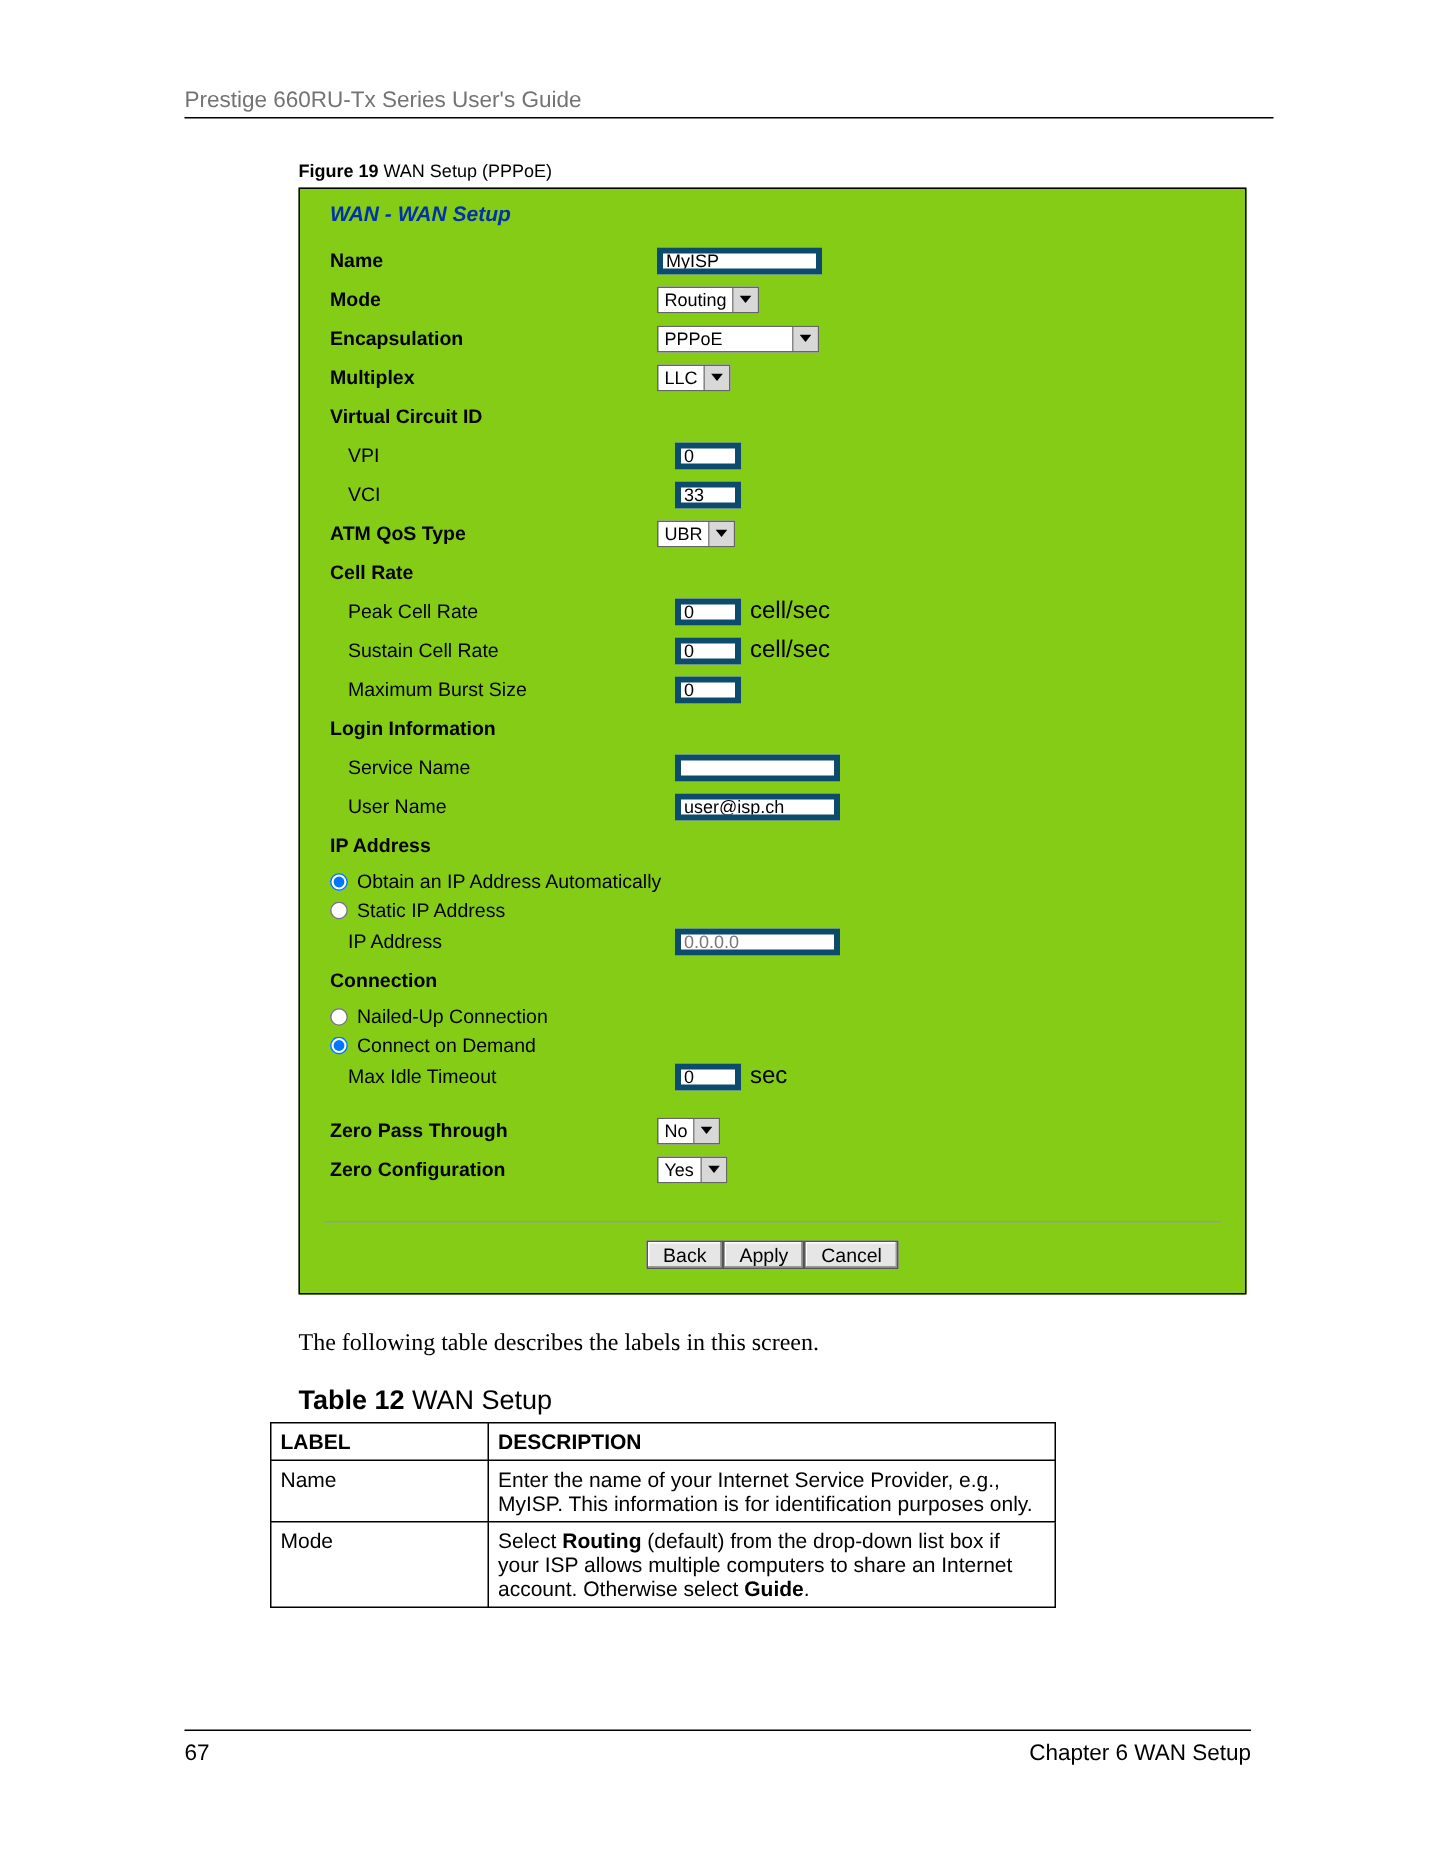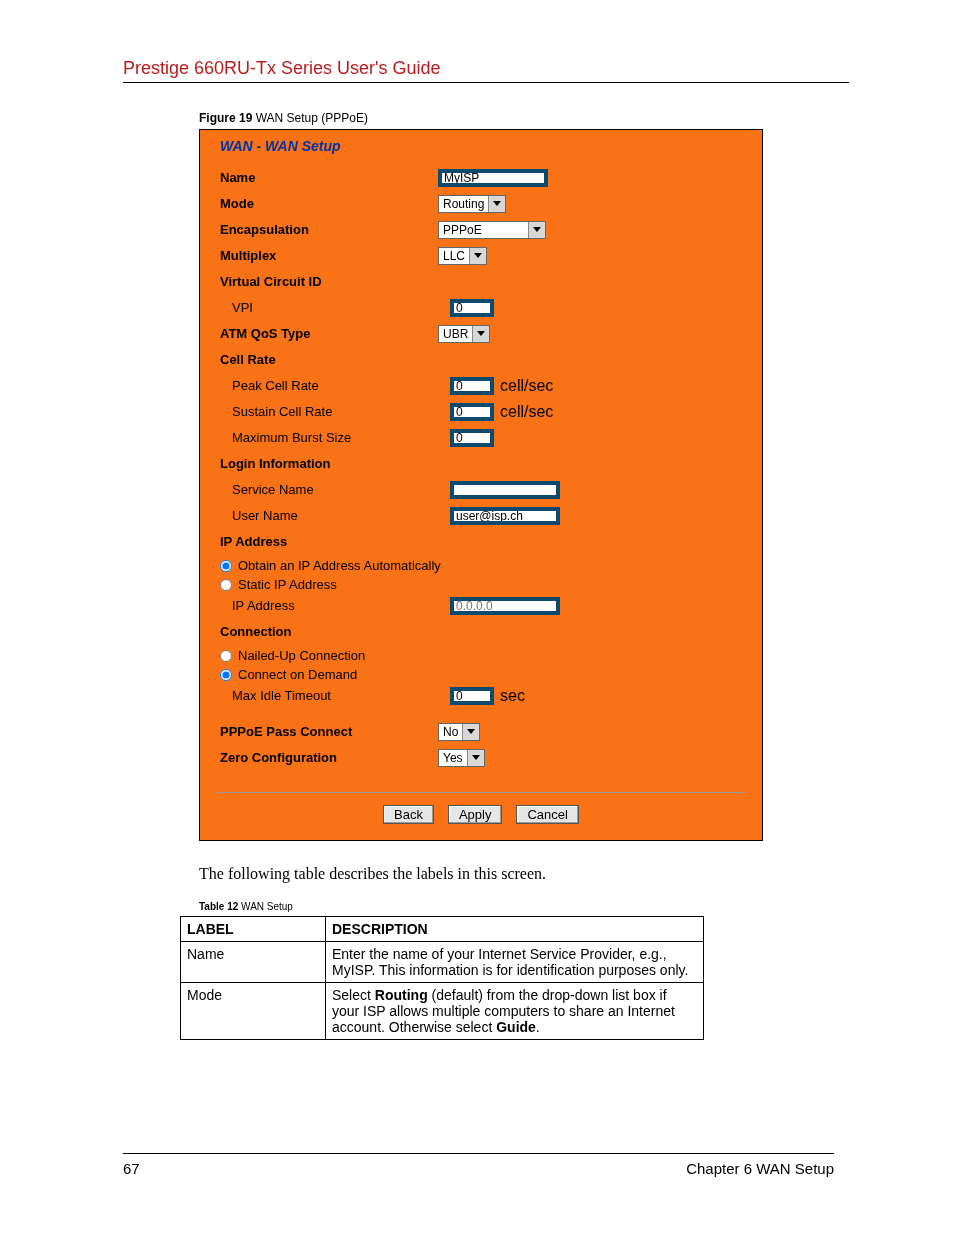--- a/index.html
+++ b/index.html
@@ -10,40 +10,40 @@
     color: #000;
   }
   .page {
     width: 954px;
     height: 1235px;
     position: relative;
     box-sizing: border-box;
     padding: 58px 105px 0 123px;
   }
   .running-header {
-    font-size: 18px;
-    color: #b91c1c;
+    font-size: 15px;
+    color: #737373;
     margin-bottom: 3px;
   }
   .hr-thin {
     border: none;
     border-top: 1px solid #000;
     margin: 0 0 28px 0;
   }
   .fig-title {
     font-size: 12px;
     margin: 0 0 4px 76px;
   }
   .fig-title .b { font-weight: bold; }
   .panel {
-    width: 564px;
+    width: 632px;
     margin-left: 76px;
     border: 1px solid #000;
     box-sizing: border-box;
-    background: #f97316;
+    background: #84cc16;
   }
   .panel-inner {
     padding: 8px 20px 16px 20px;
     font-size: 13px;
   }
   .panel-title {
     color: #0033aa;
     font-weight: bold;
     font-style: italic;
     font-size: 14px;
@@ -117,40 +117,39 @@
     width: 12px;
     height: 12px;
   }
   .panel-sep {
     border: none;
     border-top: 1px solid #999;
     margin: 24px -4px 12px -4px;
   }
   .btn-row {
     display: flex;
-    gap: 14px;
     justify-content: center;
     margin-top: 0;
   }
   .btn {
     font-family: Arial, Helvetica, sans-serif;
     font-size: 13px;
     border: 1px solid #555;
     background: #e6e6e6;
     padding: 1px 10px;
     box-shadow: inset -1px -1px 0 #999, inset 1px 1px 0 #fff;
     cursor: pointer;
   }
   .body-text {
     font-family: Georgia, "Times New Roman", serif;
     font-size: 16px;
     margin: 24px 0 18px 76px;
   }
   .tbl-title {
-    font-size: 10px;
+    font-size: 18px;
     margin: 0 0 4px 76px;
   }
   .tbl-title .b { font-weight: bold; }
   table.spec {
     width: 524px;
     margin-left: 57px;
     border-collapse: collapse;
     font-size: 14px;
   }
   table.spec th, table.spec td {
@@ -252,20 +251,26 @@
       <div class="row">
           <div class="lbl bold">Virtual Circuit ID</div>
         </div>
 
       <div class="row">
         <div class="lbl ind">VPI</div>
         <div class="ctrl">
             <input class="inp inp-small" value="0" style="">
           </div>
       </div>
+      <div class="row">
+        <div class="lbl ind">VCI</div>
+        <div class="ctrl">
+            <input class="inp inp-small" value="33" style="">
+          </div>
+      </div>
 
       <div class="row">
         <div class="lbl bold">ATM QoS Type</div>
         <div class="ctrl">
           <div class="sel-wrap">
             <span class="sel-val">UBR</span>
             <span class="sel-btn">
                 <svg width="8" height="6">
                   <polygon points="0,0 8,0 4,5" fill="#000"></polygon>
                 </svg>
@@ -348,21 +353,21 @@
         <div class="lbl ind">Max Idle Timeout</div>
         <div class="ctrl">
           <input class="inp inp-small" value="0" style="">
           <span class="unit">sec</span>
         </div>
       </div>
 
       <div class="spacer8"></div>
 
       <div class="row">
-        <div class="lbl bold">PPPoE Pass Connect</div>
+        <div class="lbl bold">Zero Pass Through</div>
         <div class="ctrl">
           <div class="sel-wrap">
             <span class="sel-val">No</span>
             <span class="sel-btn">
                 <svg width="8" height="6">
                   <polygon points="0,0 8,0 4,5" fill="#000"></polygon>
                 </svg>
               </span>
           </div>
         </div>

